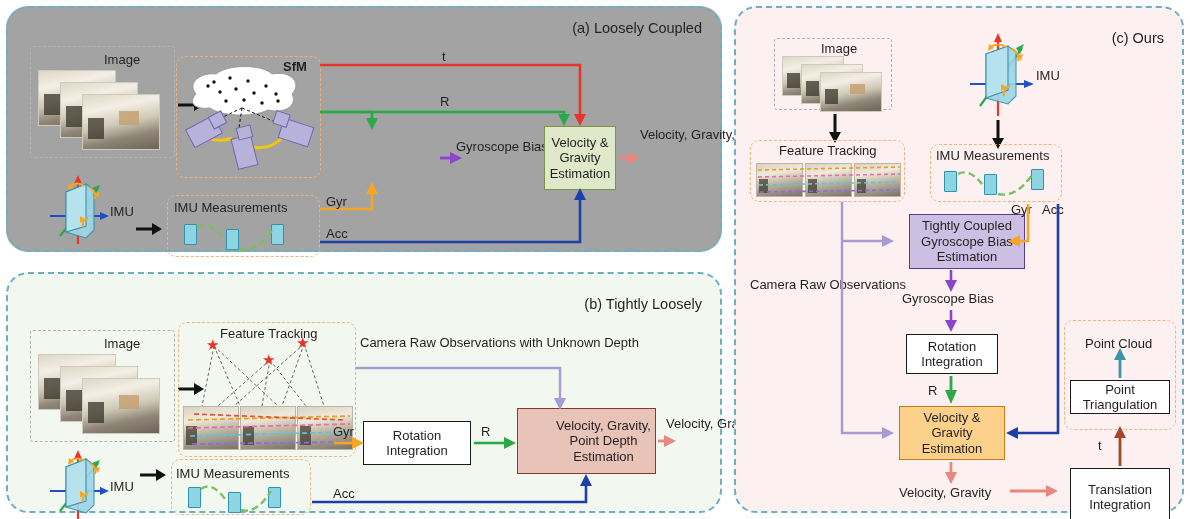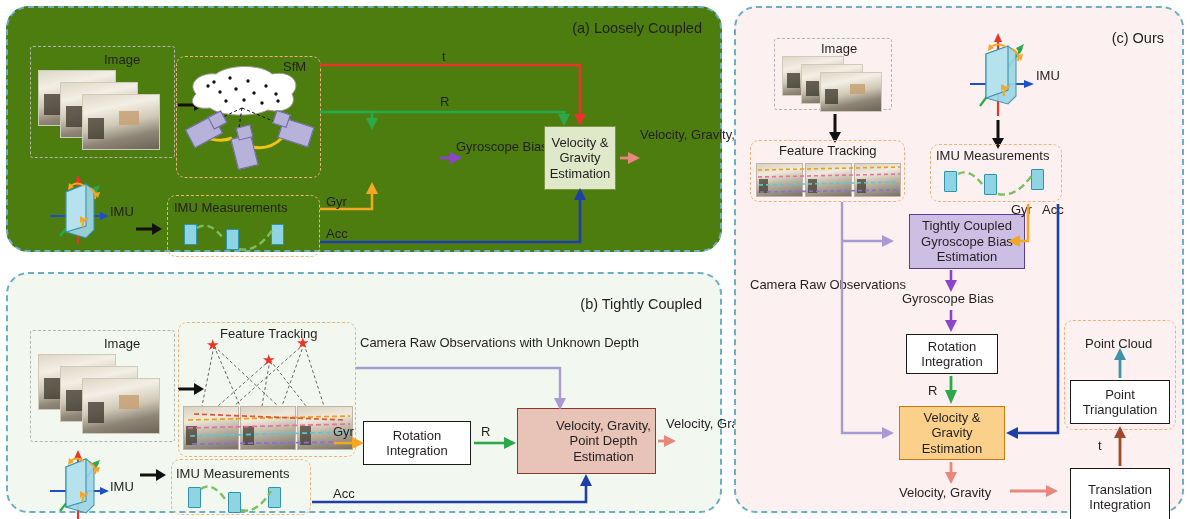--- a/index.html
+++ b/index.html
@@ -1,19 +1,19 @@
 <!DOCTYPE html>
 <html><head>
 <meta charset="utf-8">
 <style>
   html,body{margin:0;padding:0;background:#ffffff;}
   body{width:1190px;height:519px;position:relative;overflow:hidden;
        font-family:"Liberation Sans","DejaVu Sans",sans-serif;color:#231f20;}
   .panel{position:absolute;border:2px dashed #6aafc4;border-radius:22px;box-sizing:border-box;}
-  #panel-a{left:6px;top:6px;width:716px;height:246px;background:#4d7c0f;}
+  #panel-a{left:6px;top:6px;width:716px;height:246px;background:#a3a3a3;}
   #panel-b{left:6px;top:272px;width:716px;height:241px;background:#f2f8ef;}
   #panel-c{left:734px;top:6px;width:450px;height:507px;background:#fdf0f0;}
   .panel-title{position:absolute;font-size:14.5px;color:#231f20;white-space:nowrap;}
   .dashgray{position:absolute;border:1.5px dashed #b3b3b3;border-radius:3px;box-sizing:border-box;}
   .dashorange{position:absolute;border:1.5px dashed #f0b27a;border-radius:9px;box-sizing:border-box;}
   .lbl{position:absolute;font-size:13px;white-space:nowrap;color:#231f20;line-height:15px;}
   .lbl.c{text-align:center;}
   .box{position:absolute;box-sizing:border-box;display:flex;align-items:center;
        justify-content:center;text-align:center;font-size:13px;line-height:15.5px;padding:2px;}
   .bx-lc{background:#d4ebf2;border:1.4px solid #3d8fa3;}
@@ -50,21 +50,21 @@
     <div class="ph" style="left:0px;top:0px;width:78px;height:56px;"></div>
     <div class="ph" style="left:22px;top:12px;width:78px;height:56px;"></div>
     <div class="ph" style="left:44px;top:24px;width:78px;height:56px;"></div>
   </div>
   <svg style="left:168px;top:86px;width:30px;height:22px;">
     <line x1="2" y1="11" x2="18" y2="11" stroke="#111" stroke-width="3"></line>
     <polygon points="18,5 28,11 18,17" fill="#111"></polygon>
   </svg>
 
   <div class="dashorange" style="left:168px;top:48px;width:145px;height:122px;"></div>
-  <div class="lbl" style="left:275px;top:51px;">SfM</div>
+  <div class="lbl" style="left:275px;top:51px;font-weight:bold;">SfM</div>
   <svg style="left:168px;top:48px;width:145px;height:122px;">
     <path d="M20 38 C10 26 26 16 40 18 C52 8 86 8 96 18 C116 14 126 28 116 38 C122 50 108 58 92 54 C76 62 44 60 34 52 C18 54 12 46 20 38 Z" fill="#fff" stroke="#9a9a9a" stroke-width="1"></path>
     <g fill="#111">
       <circle cx="38" cy="26" r="1.7"></circle>
         <circle cx="54" cy="22" r="1.7"></circle>
         <circle cx="72" cy="25" r="1.7"></circle>
       <circle cx="90" cy="30" r="1.7"></circle>
         <circle cx="44" cy="36" r="1.7"></circle>
         <circle cx="60" cy="33" r="1.7"></circle>
       <circle cx="78" cy="37" r="1.7"></circle>
@@ -146,21 +146,21 @@
     <line x1="612" y1="150" x2="620" y2="150" stroke="#e8877d" stroke-width="2.8"></line>
     <polygon points="620,144 632,150 620,156" fill="#e8877d"></polygon>
   </svg>
   <div class="lbl" style="left:434px;top:41px;">t</div>
   <div class="lbl" style="left:432px;top:86px;">R</div>
   <div class="lbl" style="left:318px;top:186px;">Gyr</div>
   <div class="lbl" style="left:318px;top:218px;">Acc</div>
 </div>
 
 <div class="panel" id="panel-b">
-  <div class="panel-title" style="right:18px;top:22px;">(b) Tightly Coupled</div>
+  <div class="panel-title" style="right:18px;top:22px;">(b) Tightly Loosely</div>
 
   <div class="dashgray" style="left:22px;top:56px;width:145px;height:112px;"></div>
   <div class="lbl" style="left:96px;top:62px;">Image</div>
   <div class="imgstack" style="left:30px;top:80px;">
     <div class="ph" style="left:0px;top:0px;width:78px;height:56px;"></div>
     <div class="ph" style="left:22px;top:12px;width:78px;height:56px;"></div>
     <div class="ph" style="left:44px;top:24px;width:78px;height:56px;"></div>
   </div>
   <svg style="left:168px;top:104px;width:30px;height:22px;">
     <line x1="2" y1="11" x2="18" y2="11" stroke="#111" stroke-width="3"></line>
@@ -320,21 +320,21 @@
   </svg>
 
   <div class="box bx-tc" style="left:157px;top:206px;width:116px;height:55px;margin-left:16px;">Tightly Coupled Gyroscope Bias Estimation</div>
   <div class="lbl" style="left:166px;top:283px;">Gyroscope Bias</div>
   <div class="box bx-plain" style="left:170px;top:326px;width:92px;height:40px;">Rotation Integration</div>
   <div class="box bx-or" style="left:163px;top:398px;width:106px;height:54px;">Velocity &amp; Gravity Estimation</div>
   <div class="lbl" style="left:163px;top:477px;">Velocity, Gravity</div>
   <div class="box bx-plain" style="left:334px;top:460px;width:100px;height:58px;">Translation Integration</div>
   <div class="dashorange" style="left:328px;top:312px;width:112px;height:110px;"></div>
   <div class="lbl" style="left:349px;top:328px;">Point Cloud</div>
-  <div class="box bx-plain" style="left:334px;top:372px;width:100px;height:44px;">Point Triangulation</div>
+  <div class="box bx-plain" style="left:334px;top:372px;width:100px;height:34px;">Point Triangulation</div>
 
   <div class="lbl" style="left:275px;top:194px;">Gyr</div>
   <div class="lbl" style="left:306px;top:194px;">Acc</div>
   <div class="lbl c" style="left:14px;top:268px;width:88px;line-height:17px;">Camera Raw Observations</div>
   <div class="lbl" style="left:192px;top:375px;">R</div>
   <div class="lbl" style="left:362px;top:430px;">t</div>
 
   <svg style="left:0;top:0;width:450px;height:507px;">
 
     <polyline points="106,194 106,425 146,425" stroke="#a89bd4" stroke-width="2.4" fill="none"></polyline>

